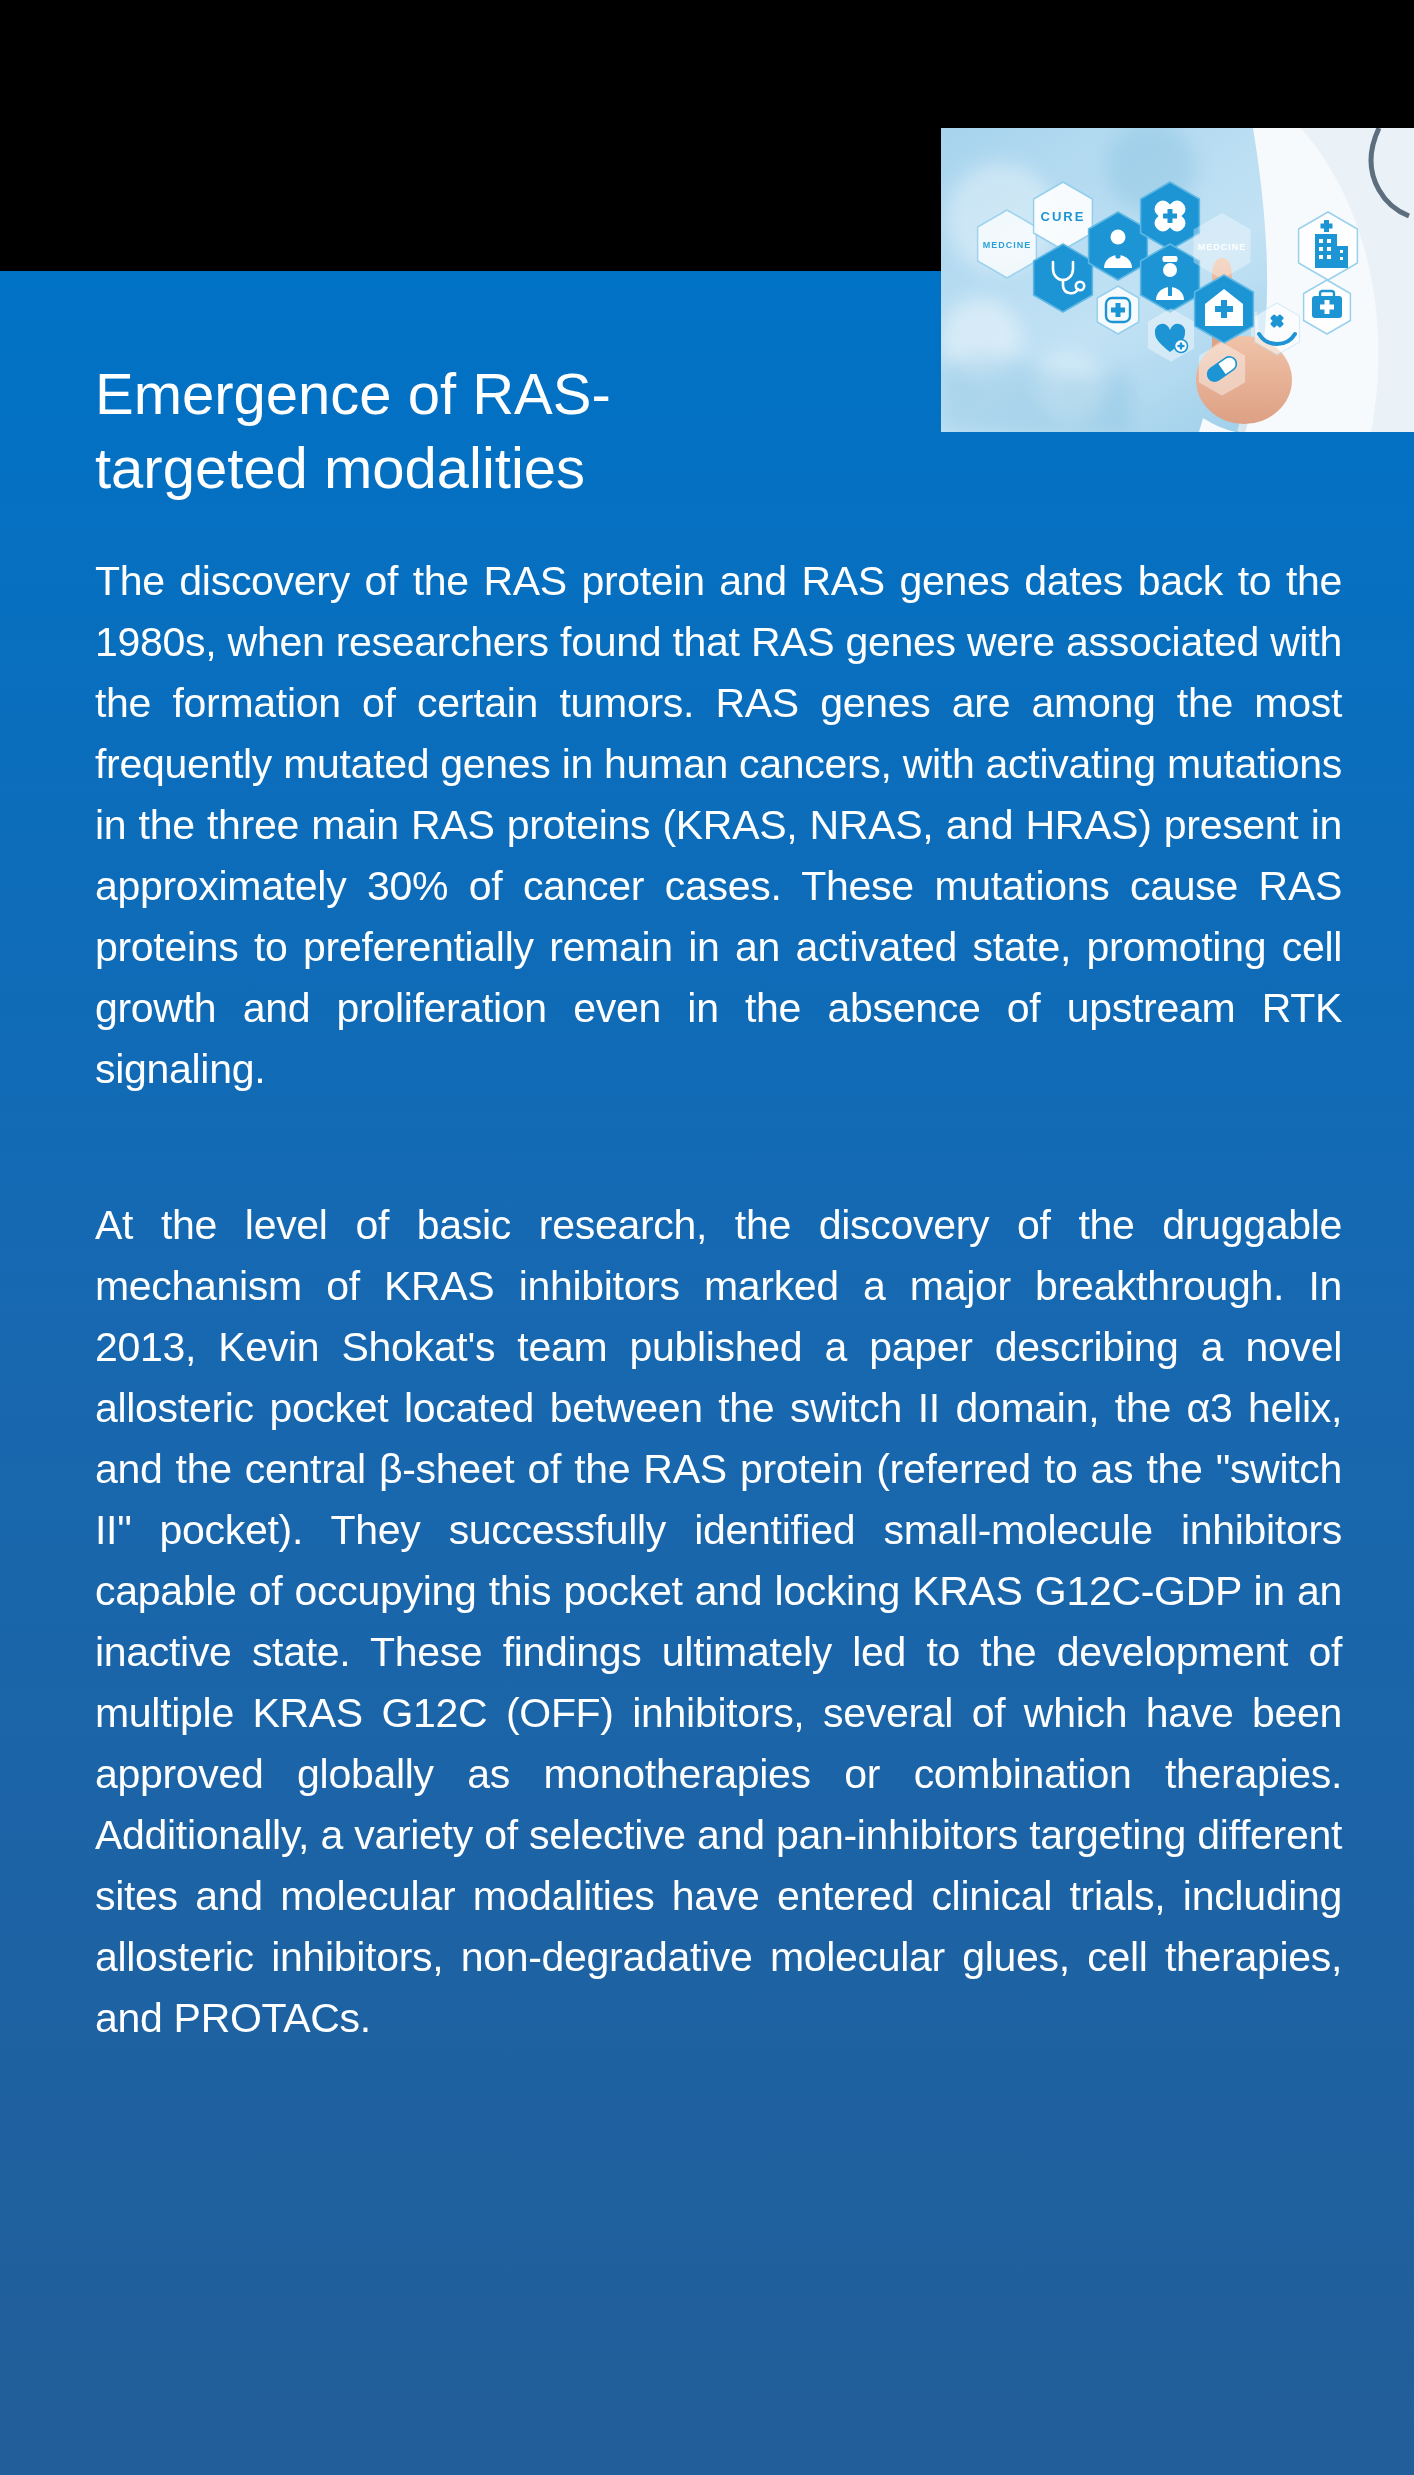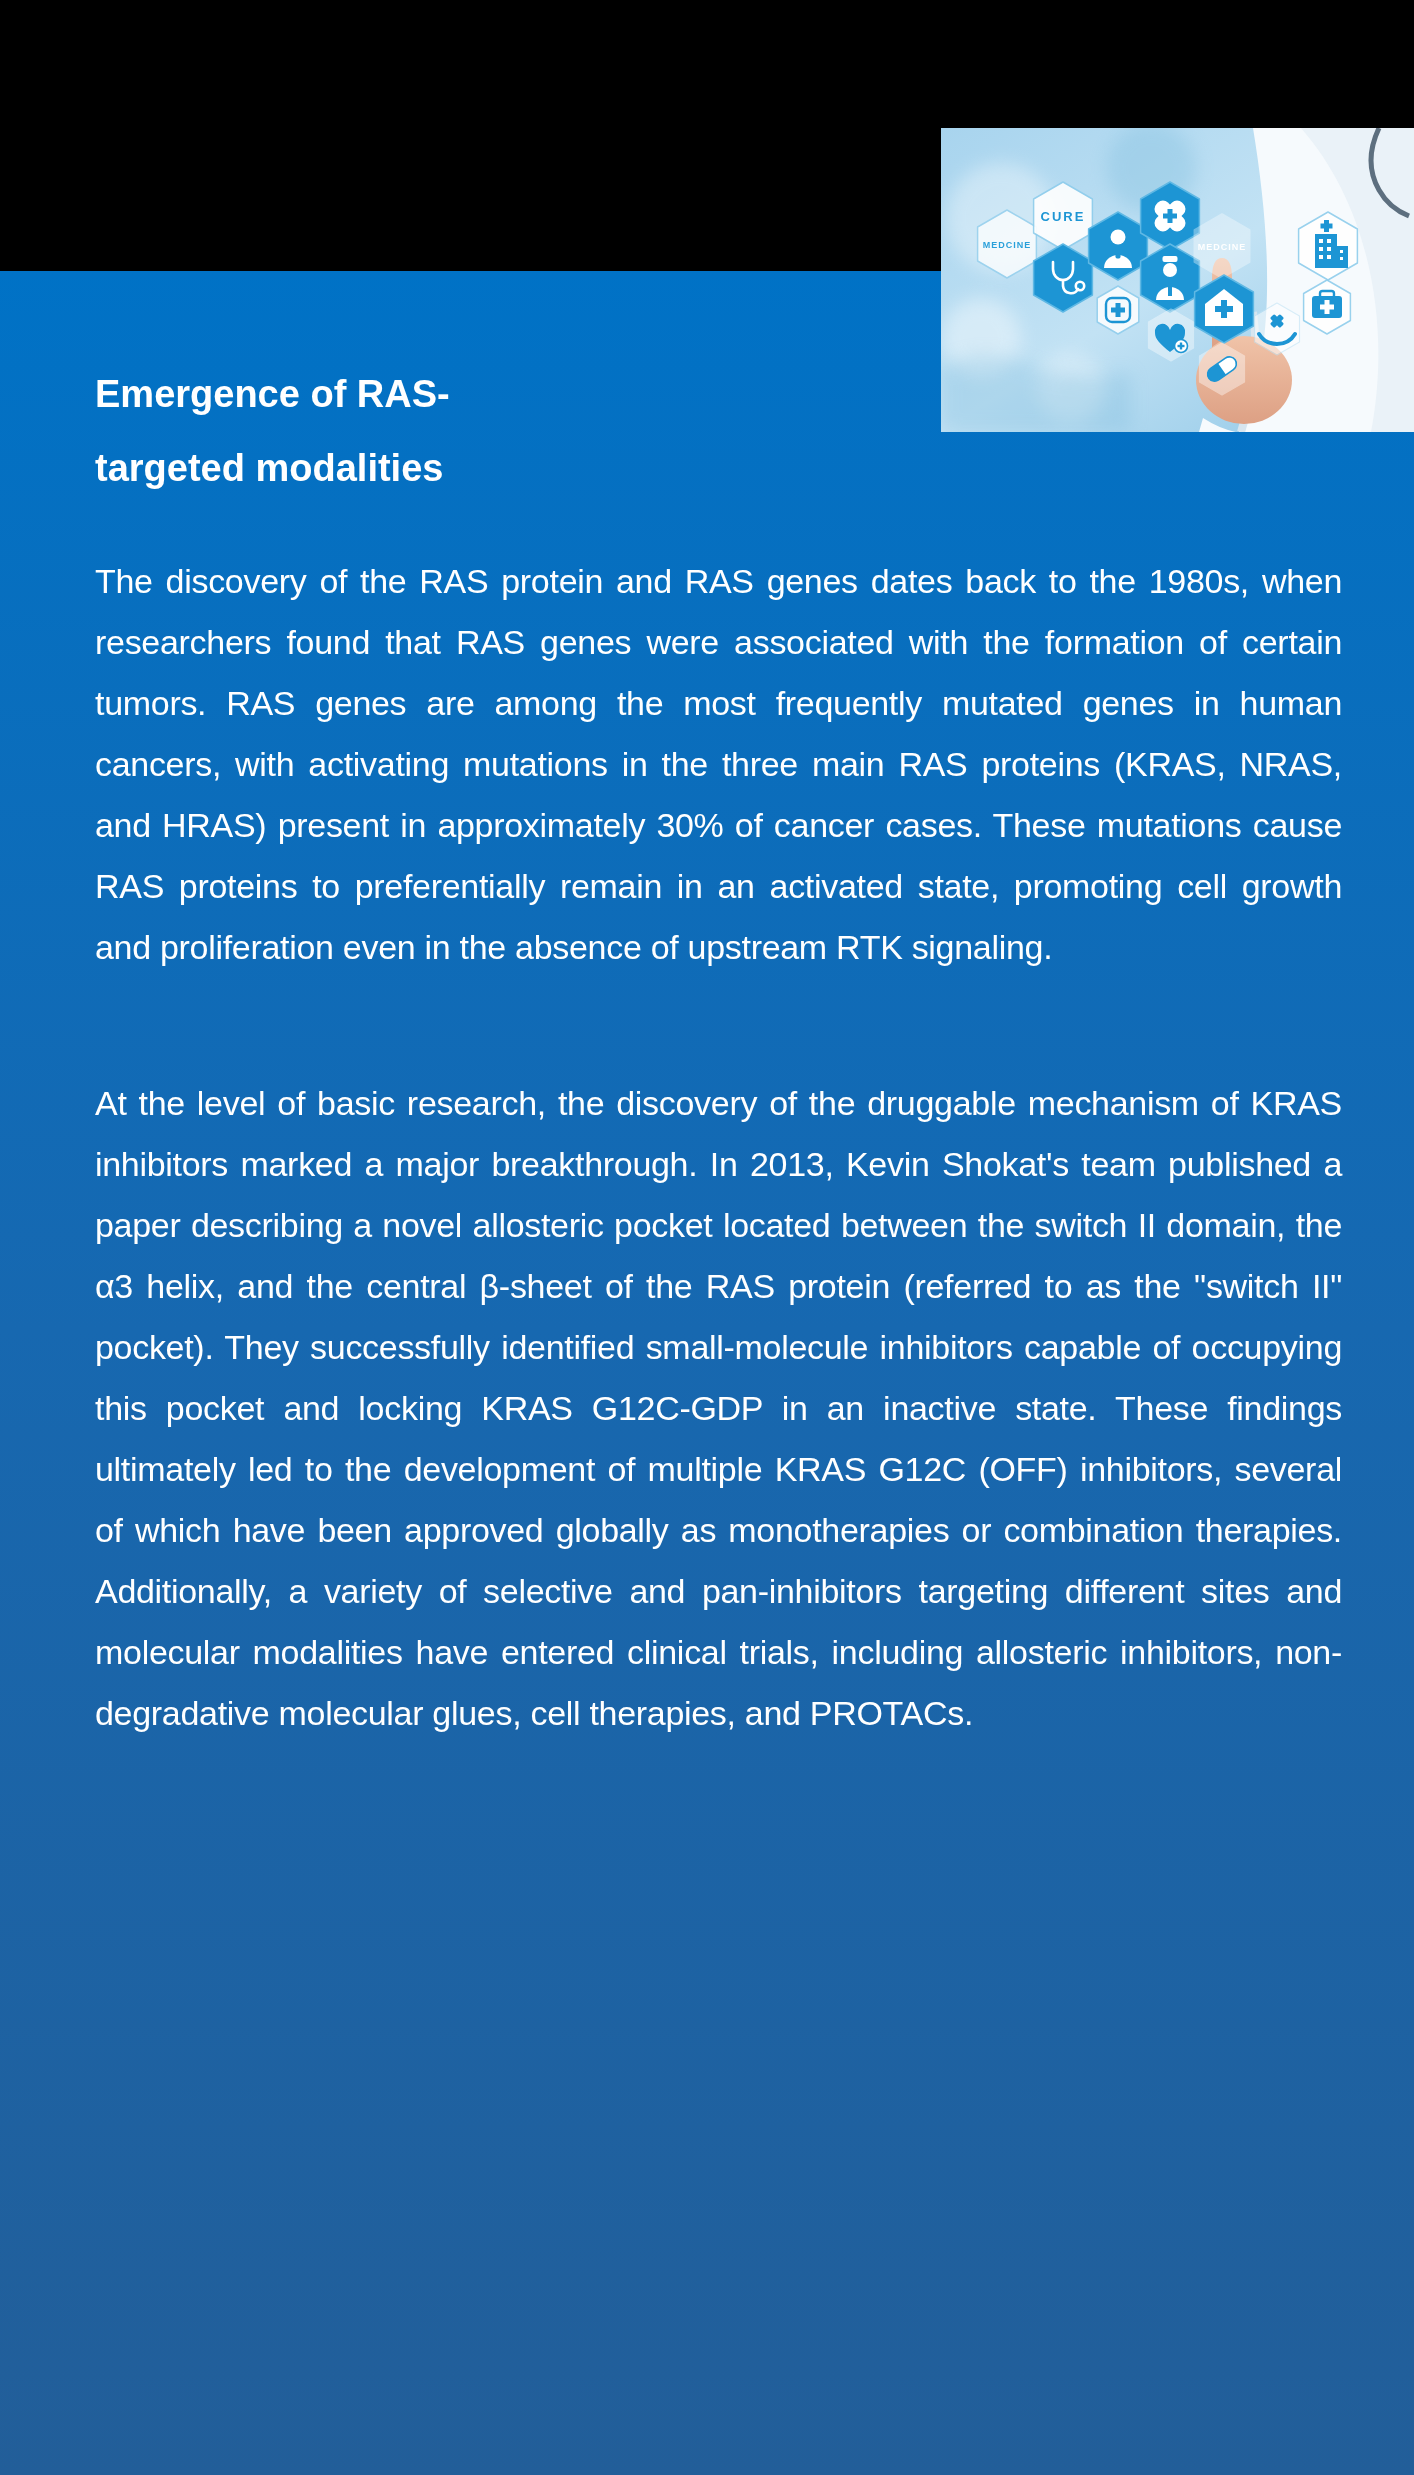--- a/index.html
+++ b/index.html
@@ -18,30 +18,30 @@
     position:absolute;top:271px;left:0;right:0;bottom:0;
     background:linear-gradient(180deg,#0072C6 0%,#1768B0 48%,#225E99 100%);
   }
   .content{
     position:relative;
     padding:86px 72px 0 95px;
     color:#ffffff;
   }
   h1.article-title{
     margin:0 0 46px 0;
-    font-size:38px;
-    font-weight:700;
+    font-size:58px;
+    font-weight:400;
     line-height:74px;
     letter-spacing:0px;
     color:#ffffff;
   }
   h1.article-title span{display:block;}
   p.article-paragraph{
     margin:0 0 95px 0;
-    font-size:34px;
+    font-size:41px;
     font-weight:300;
     line-height:61px;
     letter-spacing:-0.3px;
     text-align:justify;
     color:#ffffff;
   }
   .hero{
     position:absolute;
     top:128px;left:941px;
     width:473px;height:304px;

